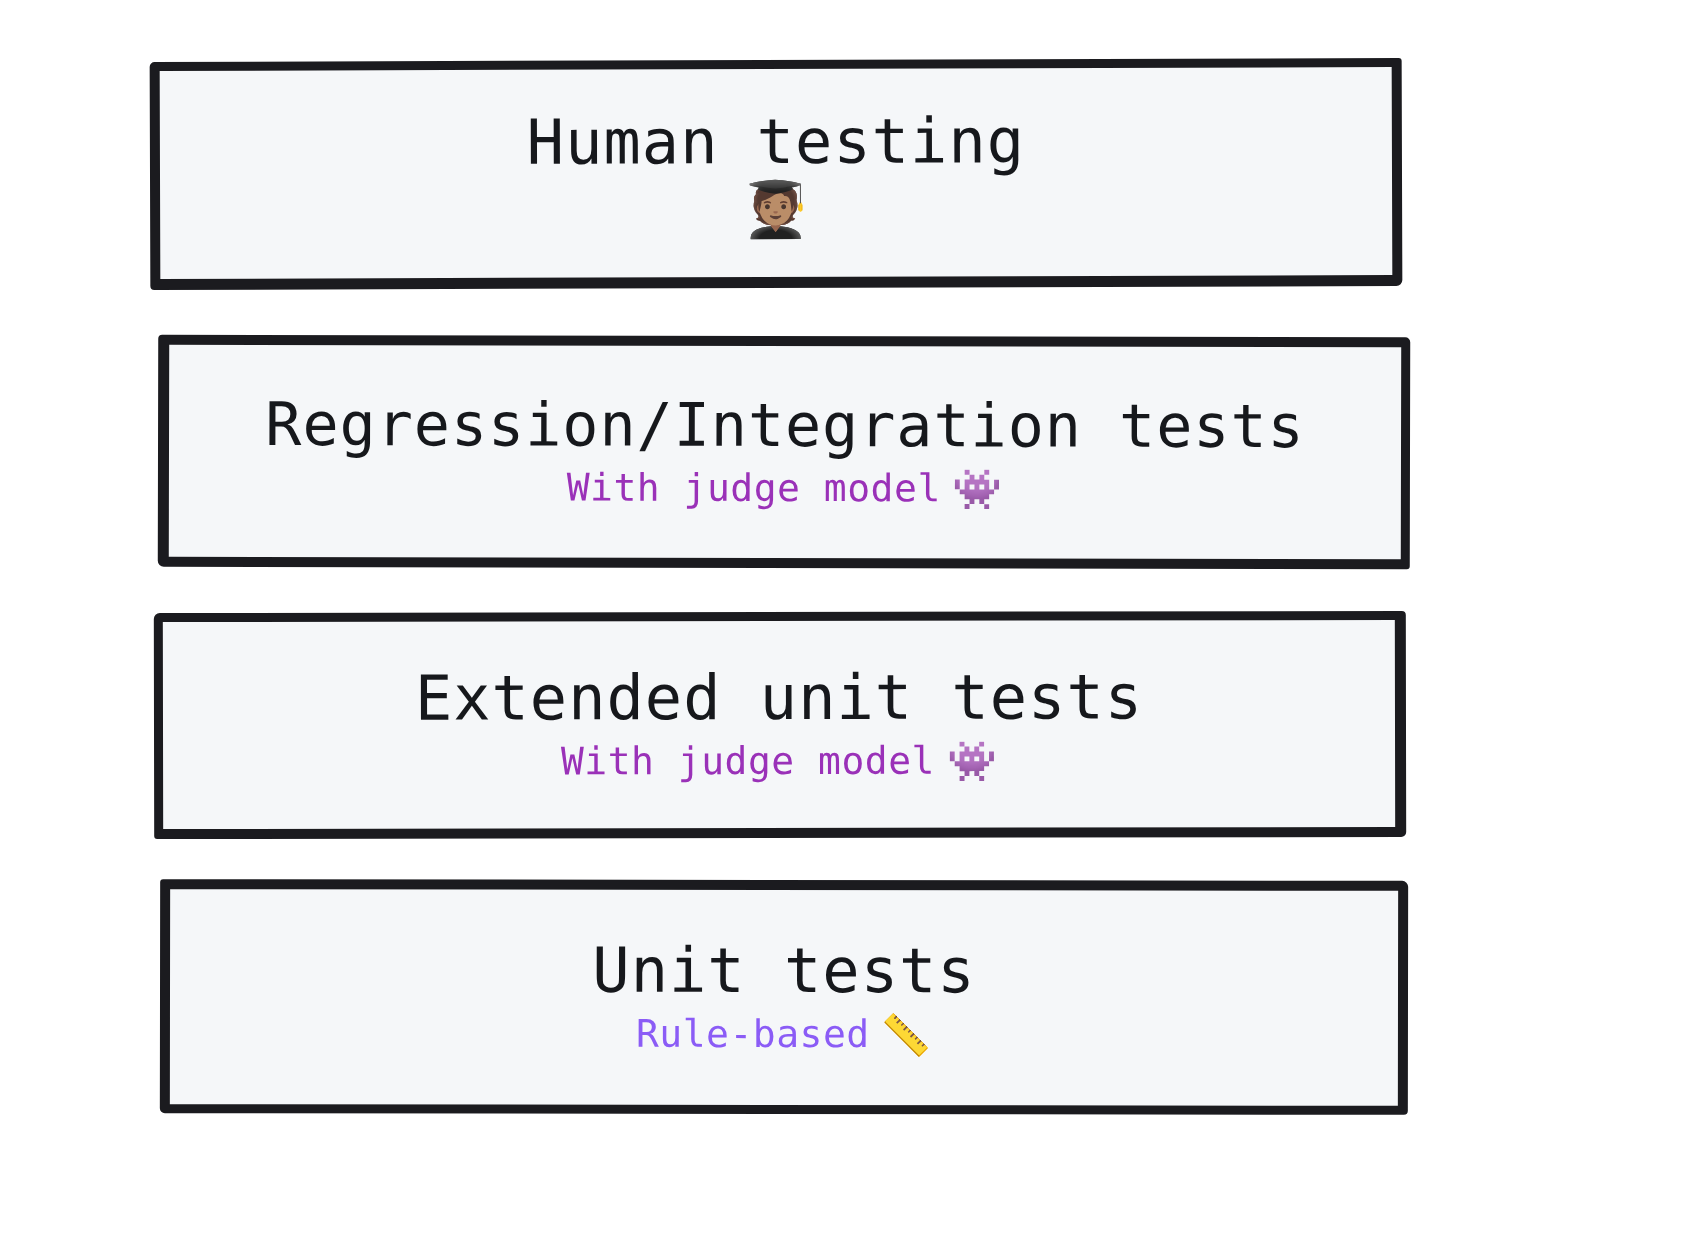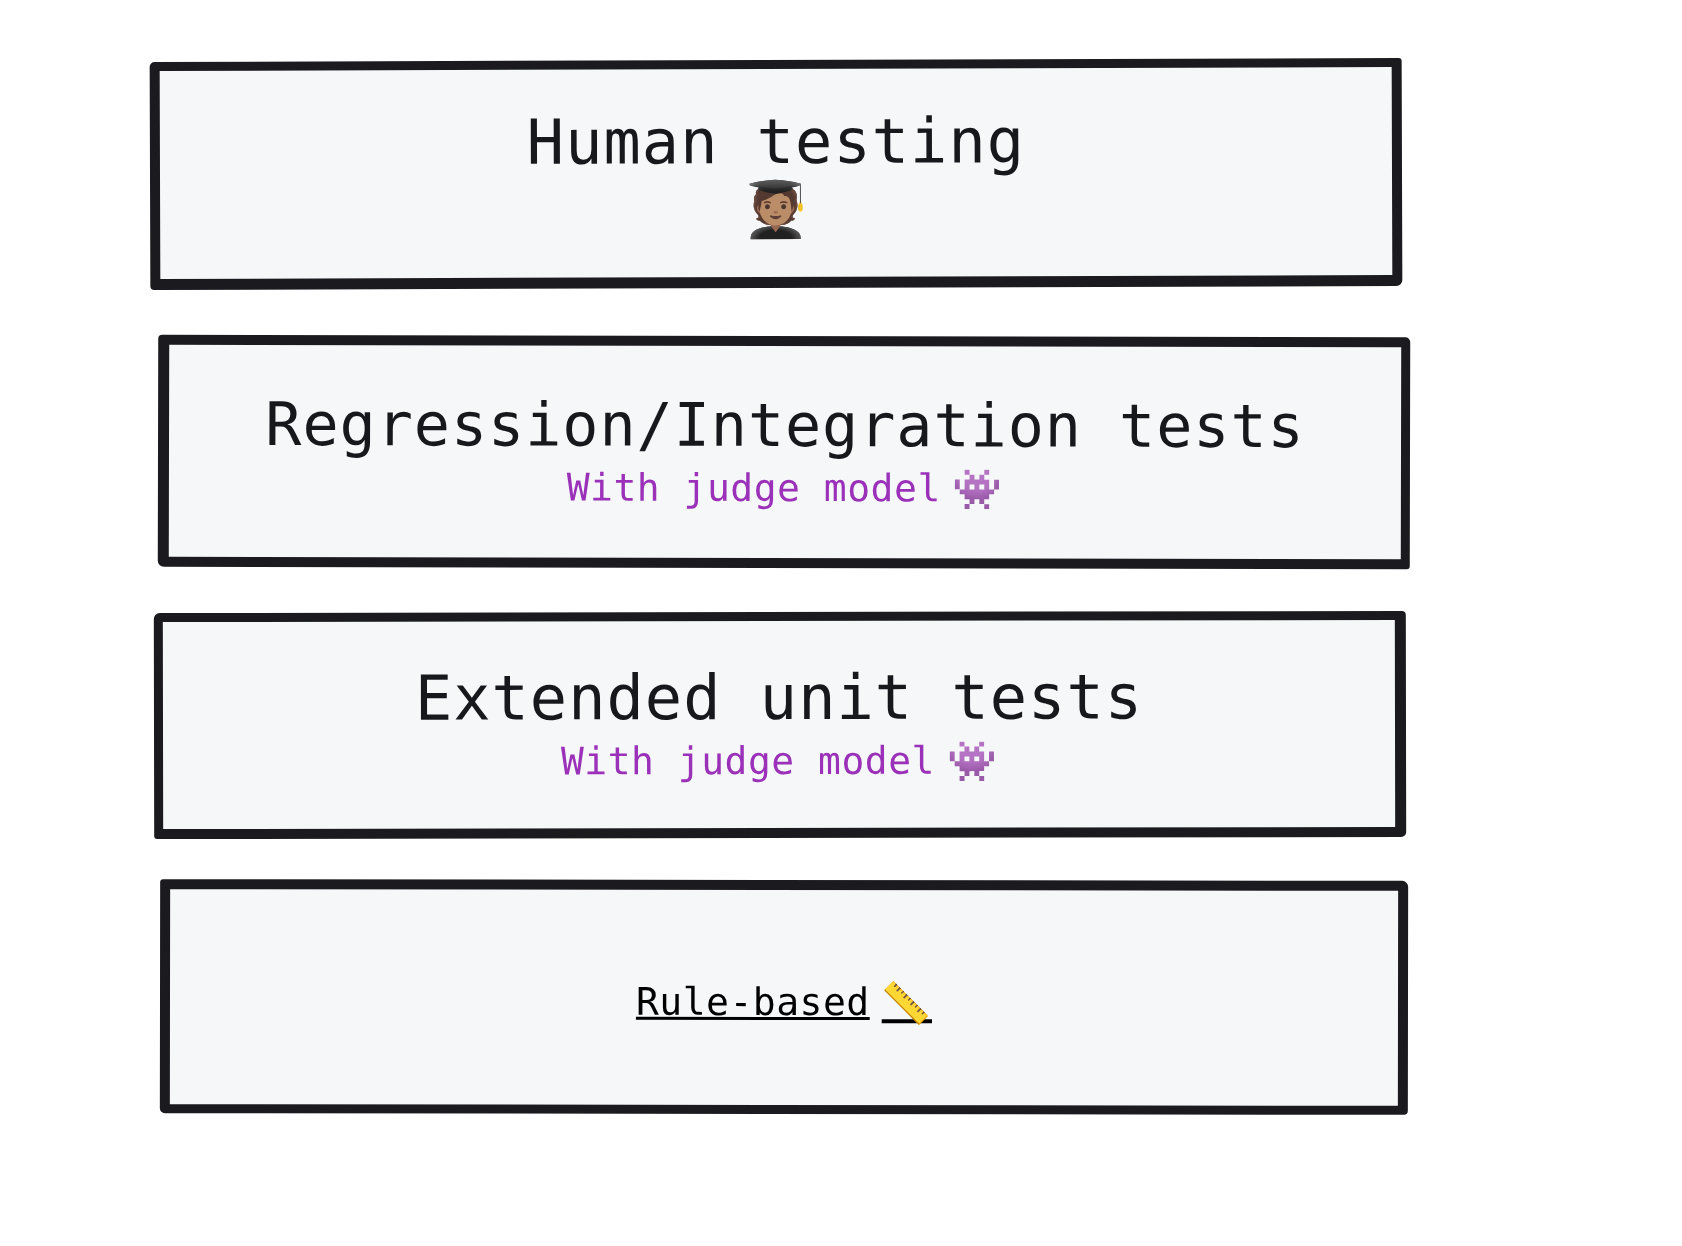--- a/index.html
+++ b/index.html
@@ -78,21 +78,21 @@
     line-height: 1.15;
     letter-spacing: 0.5px;
     margin-top: 10px;
     white-space: nowrap;
     display: flex;
     align-items: center;
     justify-content: center;
     gap: 8px;
   }
   .subtitle.judge { color: #9a31b8; }
-  .subtitle.rule  { color: #000000; text-decoration: underline; }
+  .subtitle.rule  { color: #8b5cf6; }
 
   .emoji-big {
     font-family: "DejaVu Sans", sans-serif;
     font-size: 54px;
     line-height: 1;
     margin-top: 8px;
   }
   .emoji-inline {
     font-family: "DejaVu Sans", sans-serif;
     font-size: 40px;
@@ -120,19 +120,20 @@
 
   <div class="layer l3">
     <div class="title">Extended unit tests</div>
     <div class="subtitle judge">
       <span>With judge model</span>
       <span class="emoji-inline">👾</span>
     </div>
   </div>
 
   <div class="layer l4">
+    <div class="title">Unit tests</div>
     <div class="subtitle rule">
       <span>Rule-based</span>
       <span class="emoji-inline">📏</span>
     </div>
   </div>
 
 </div>
 
 </body></html>

